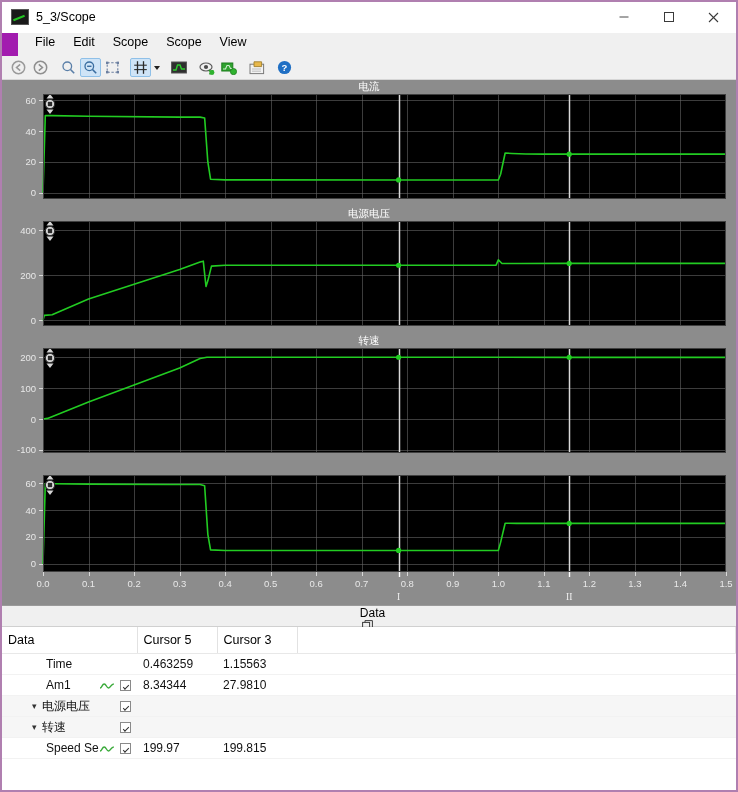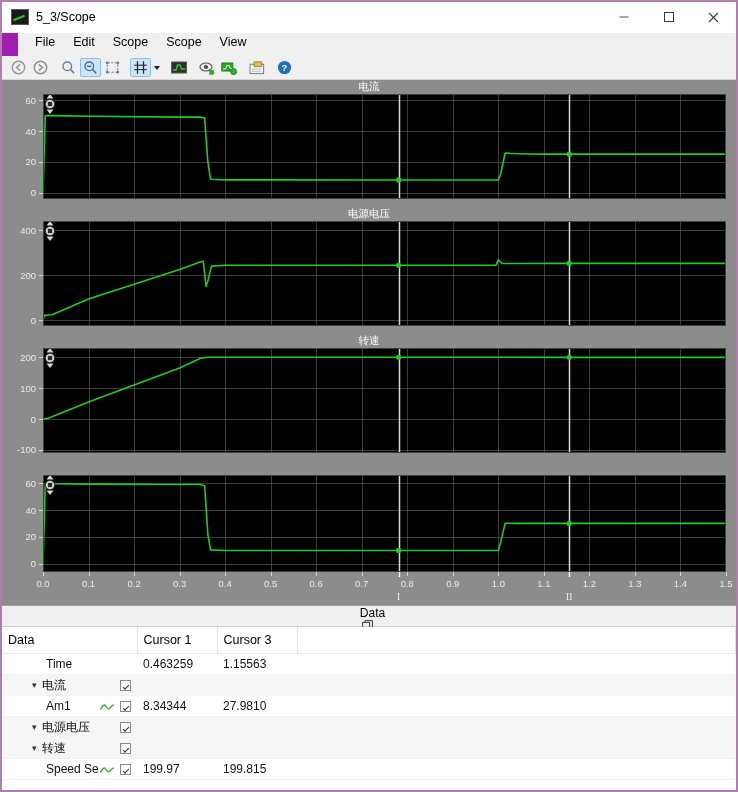--- a/index.html
+++ b/index.html
@@ -502,48 +502,35 @@
       <table class="grid">
         <colgroup>
             <col style="width:135px">
             <col style="width:80px">
             <col style="width:80px">
             <col>
           </colgroup>
         <thead>
           <tr>
             <th>Data</th>
-            <th>Cursor 1</th>
+            <th>Cursor 5</th>
             <th>Cursor 3</th>
             <th></th>
           </tr>
         </thead>
         <tbody id="table-body">
             <tr>
               <td class="c-name">
                 <div class="name-cell-inner">
                   <span class="nm"><span class="indent"></span><span>Time</span></span>
                   <span class="icons"></span>
                 </div>
               </td>
               <td>0.463259</td>
               <td>1.15563</td>
-              <td></td>
-            </tr>
-            <tr class="alt">
-              <td class="c-name">
-                <div class="name-cell-inner">
-                  <span class="nm"><span class="twisty">▾</span><span>电流</span></span>
-                  <span class="icons">
-                    <span class="cbox"></span>
-                  </span>
-                </div>
-              </td>
-              <td></td>
-              <td></td>
               <td></td>
             </tr>
             <tr>
               <td class="c-name">
                 <div class="name-cell-inner">
                   <span class="nm"><span class="indent"></span><span>Am1</span></span>
                   <span class="icons">
                     <span class="wave"><svg width="16" height="10" viewBox="0 0 16 10">
                         <path d="M1 7 C3 7 3 3 5.2 3 C7.4 3 7.4 7 9.6 7 C11.8 7 11.8 3 14.8 3" fill="none" stroke="#3aaa3a" stroke-width="1.4"></path>
                       </svg></span>

